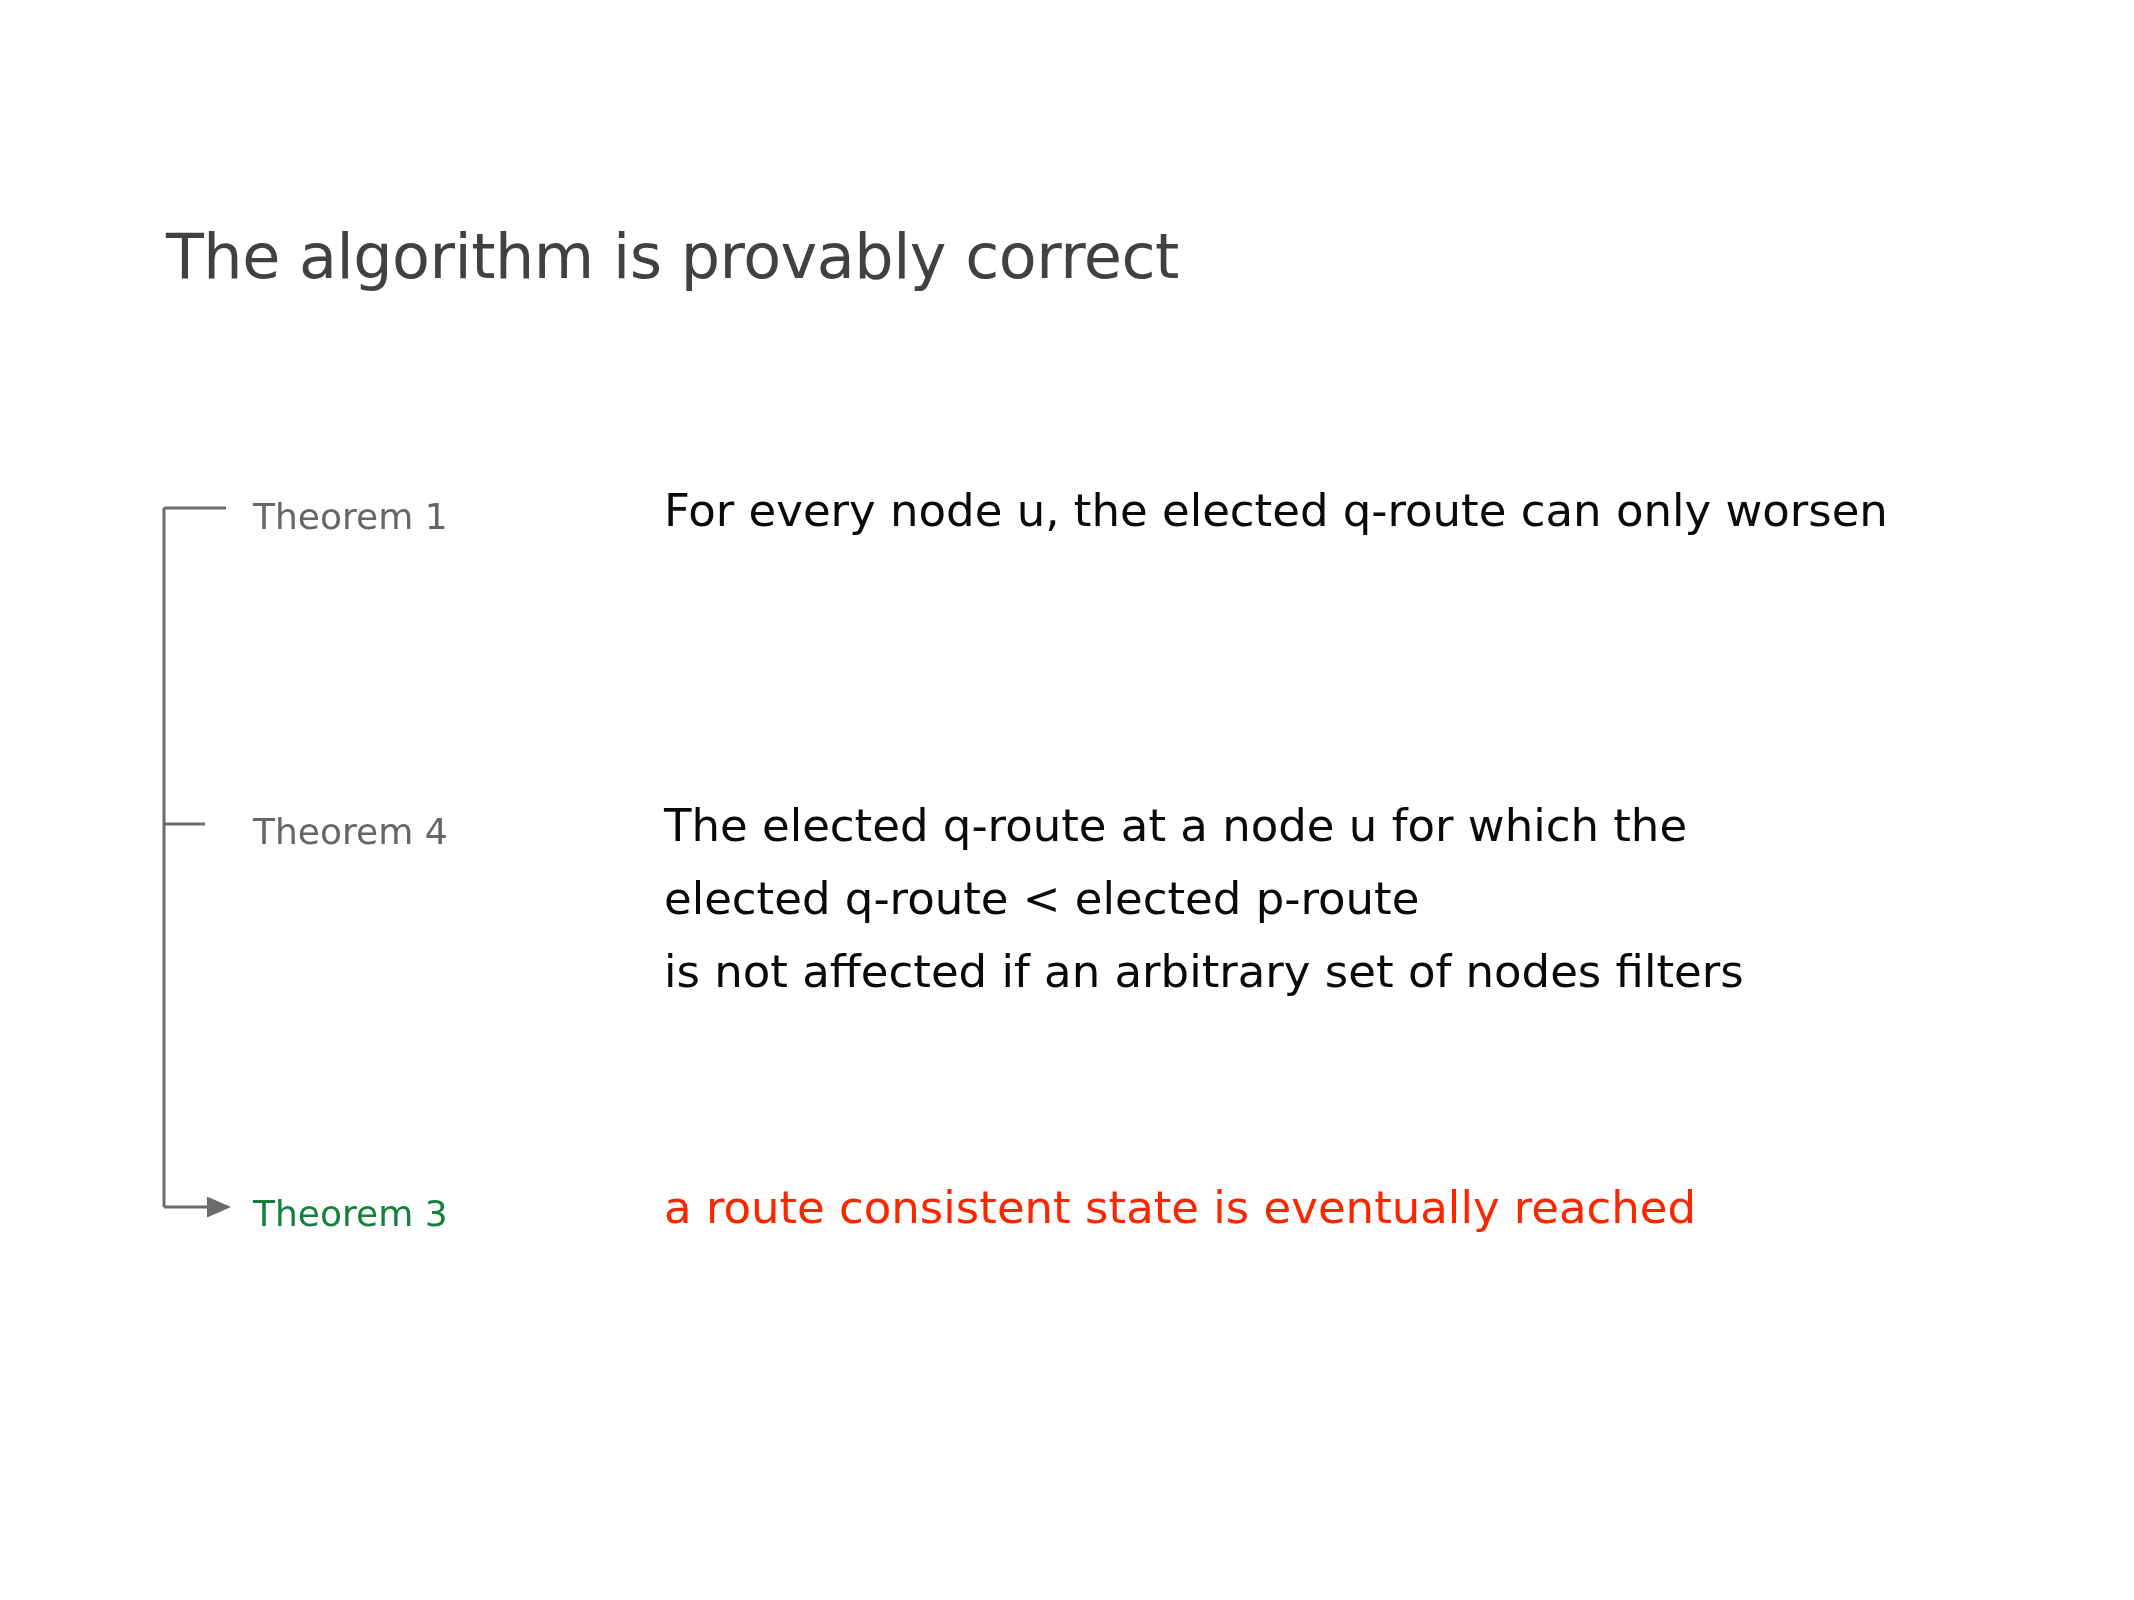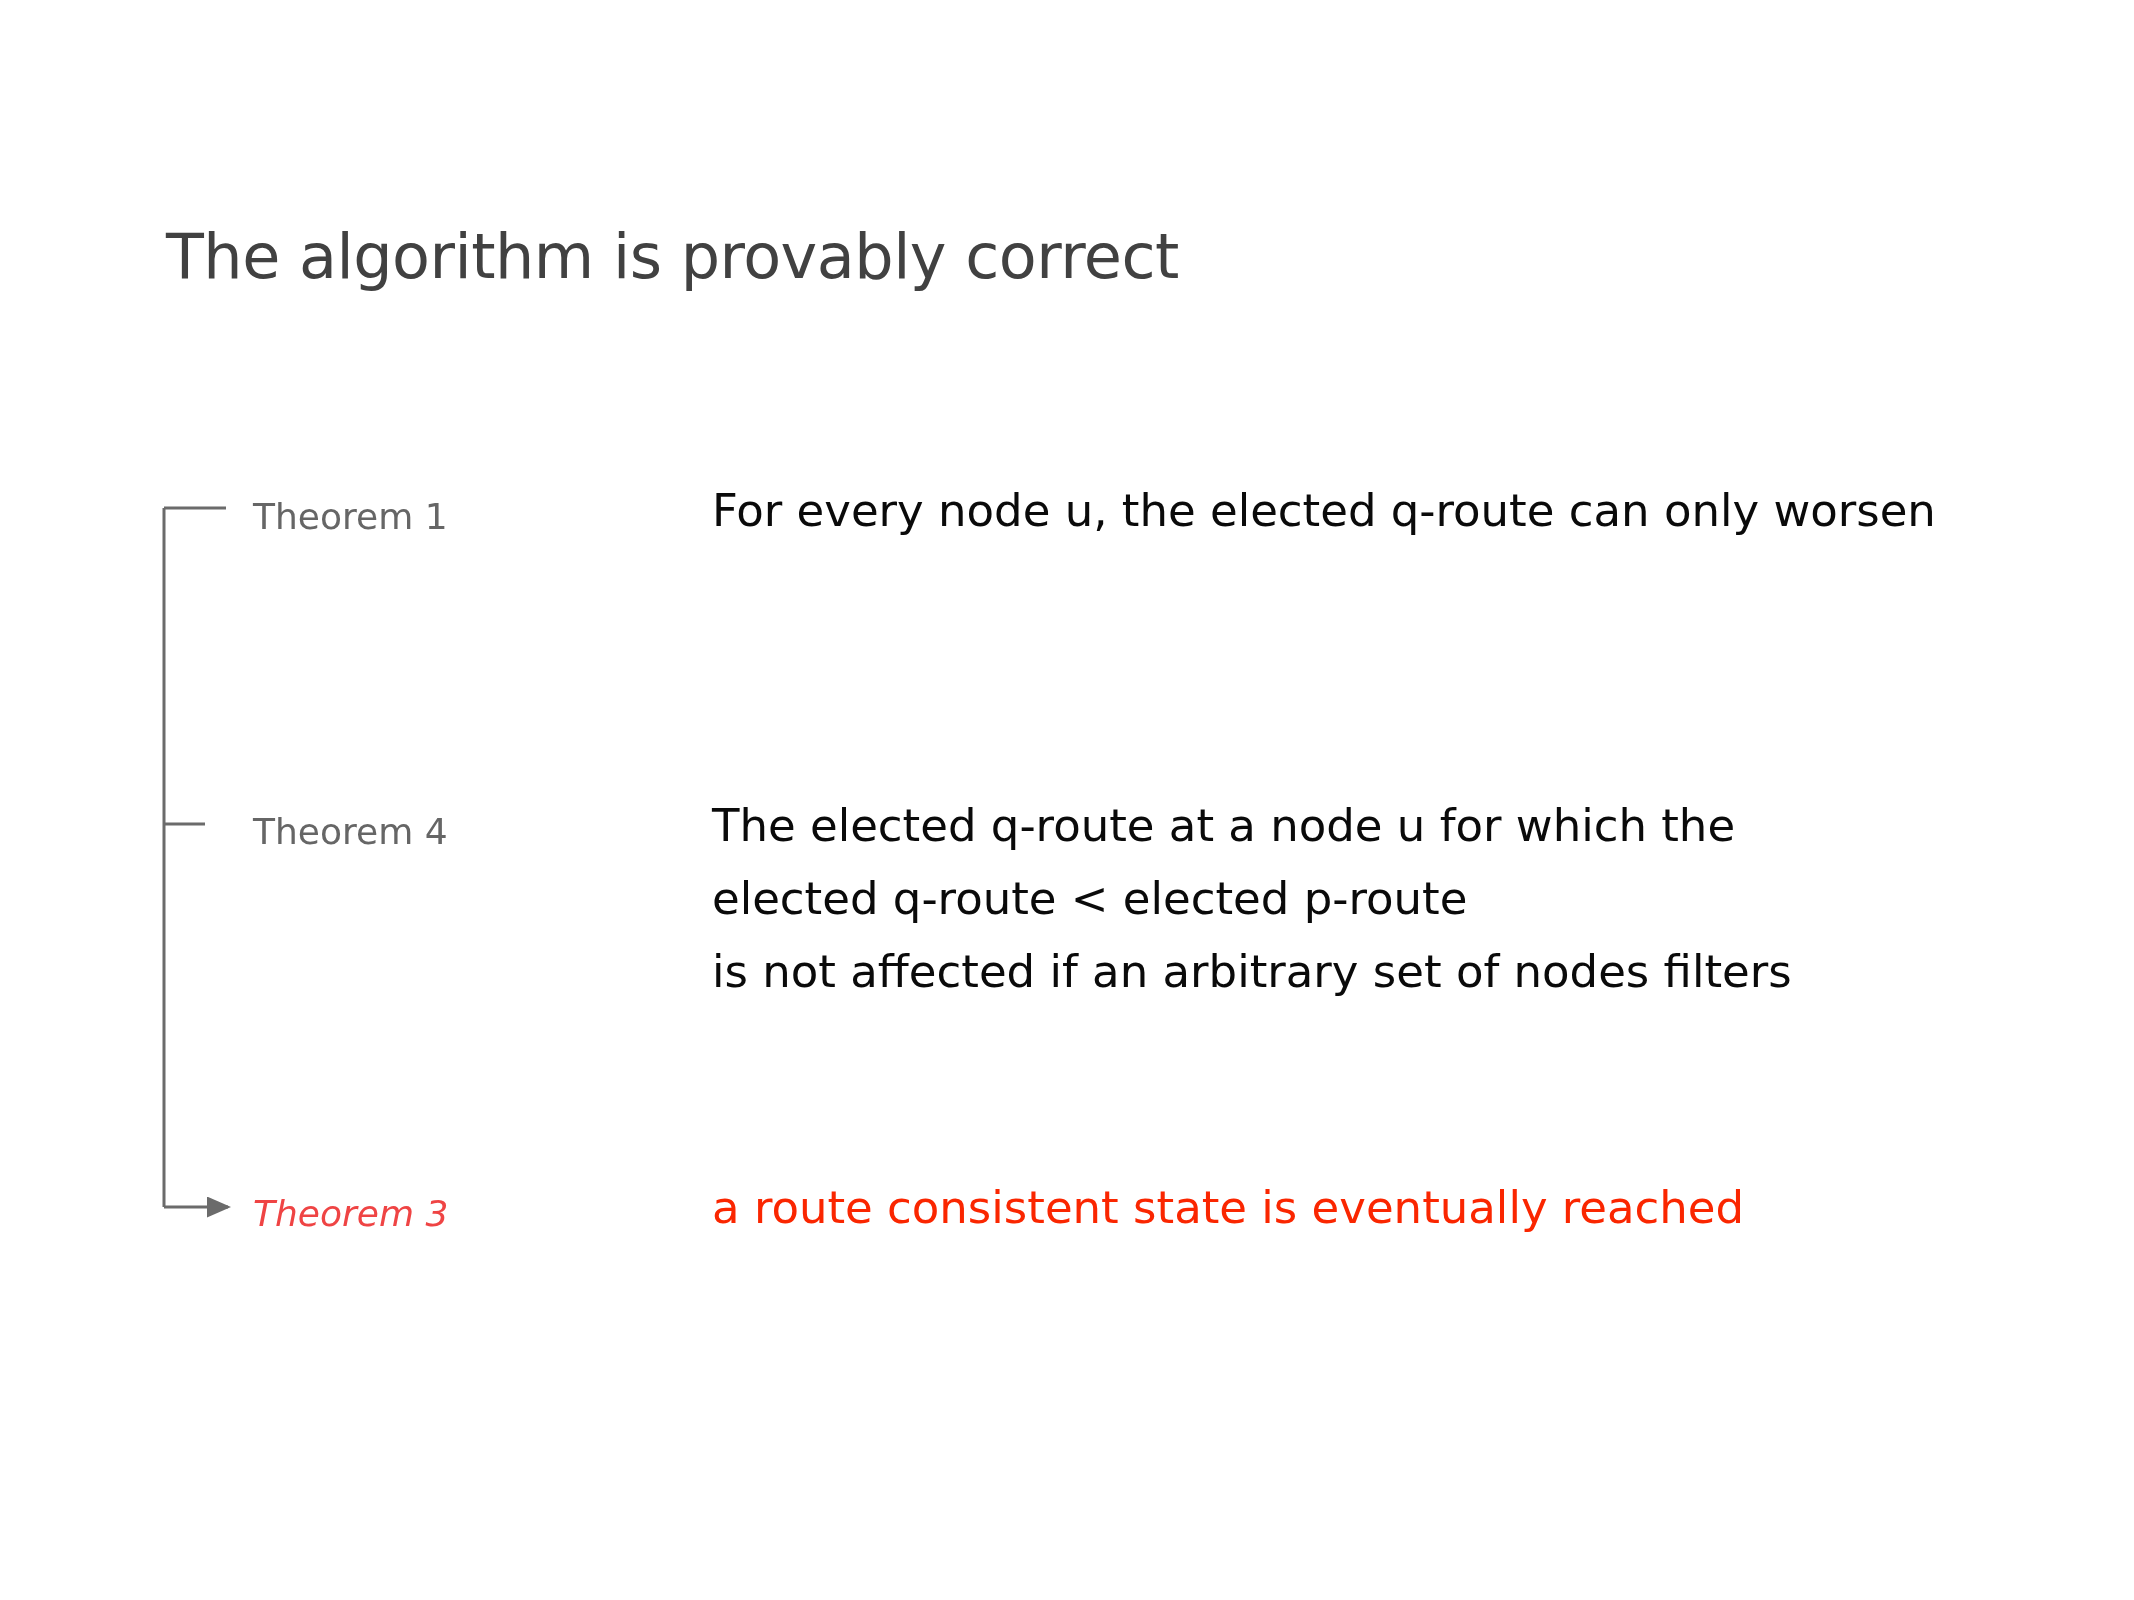--- a/index.html
+++ b/index.html
@@ -62,34 +62,32 @@
     position: absolute;
     left: 253px;
     top: 16px;
     font-size: 36px;
     font-weight: 400;
     color: #666666;
     white-space: nowrap;
     line-height: 1.0;
   }
   .theorem-label.accent {
-    color: #ef4444;
-    font-style: italic;
+    color: #15803d;
   }
 
   .theorem-body {
     position: absolute;
     left: 664px;
     top: -8px;
     font-size: 45px;
     font-weight: 400;
     color: #0a0a0a;
     line-height: 1.62;
     white-space: nowrap;
-    margin-left: 48px;
   }
   .theorem-body.accent {
     color: #FA2600;
   }
   .theorem-body .line {
     display: block;
   }
 </style>
 </head>
 <body>

